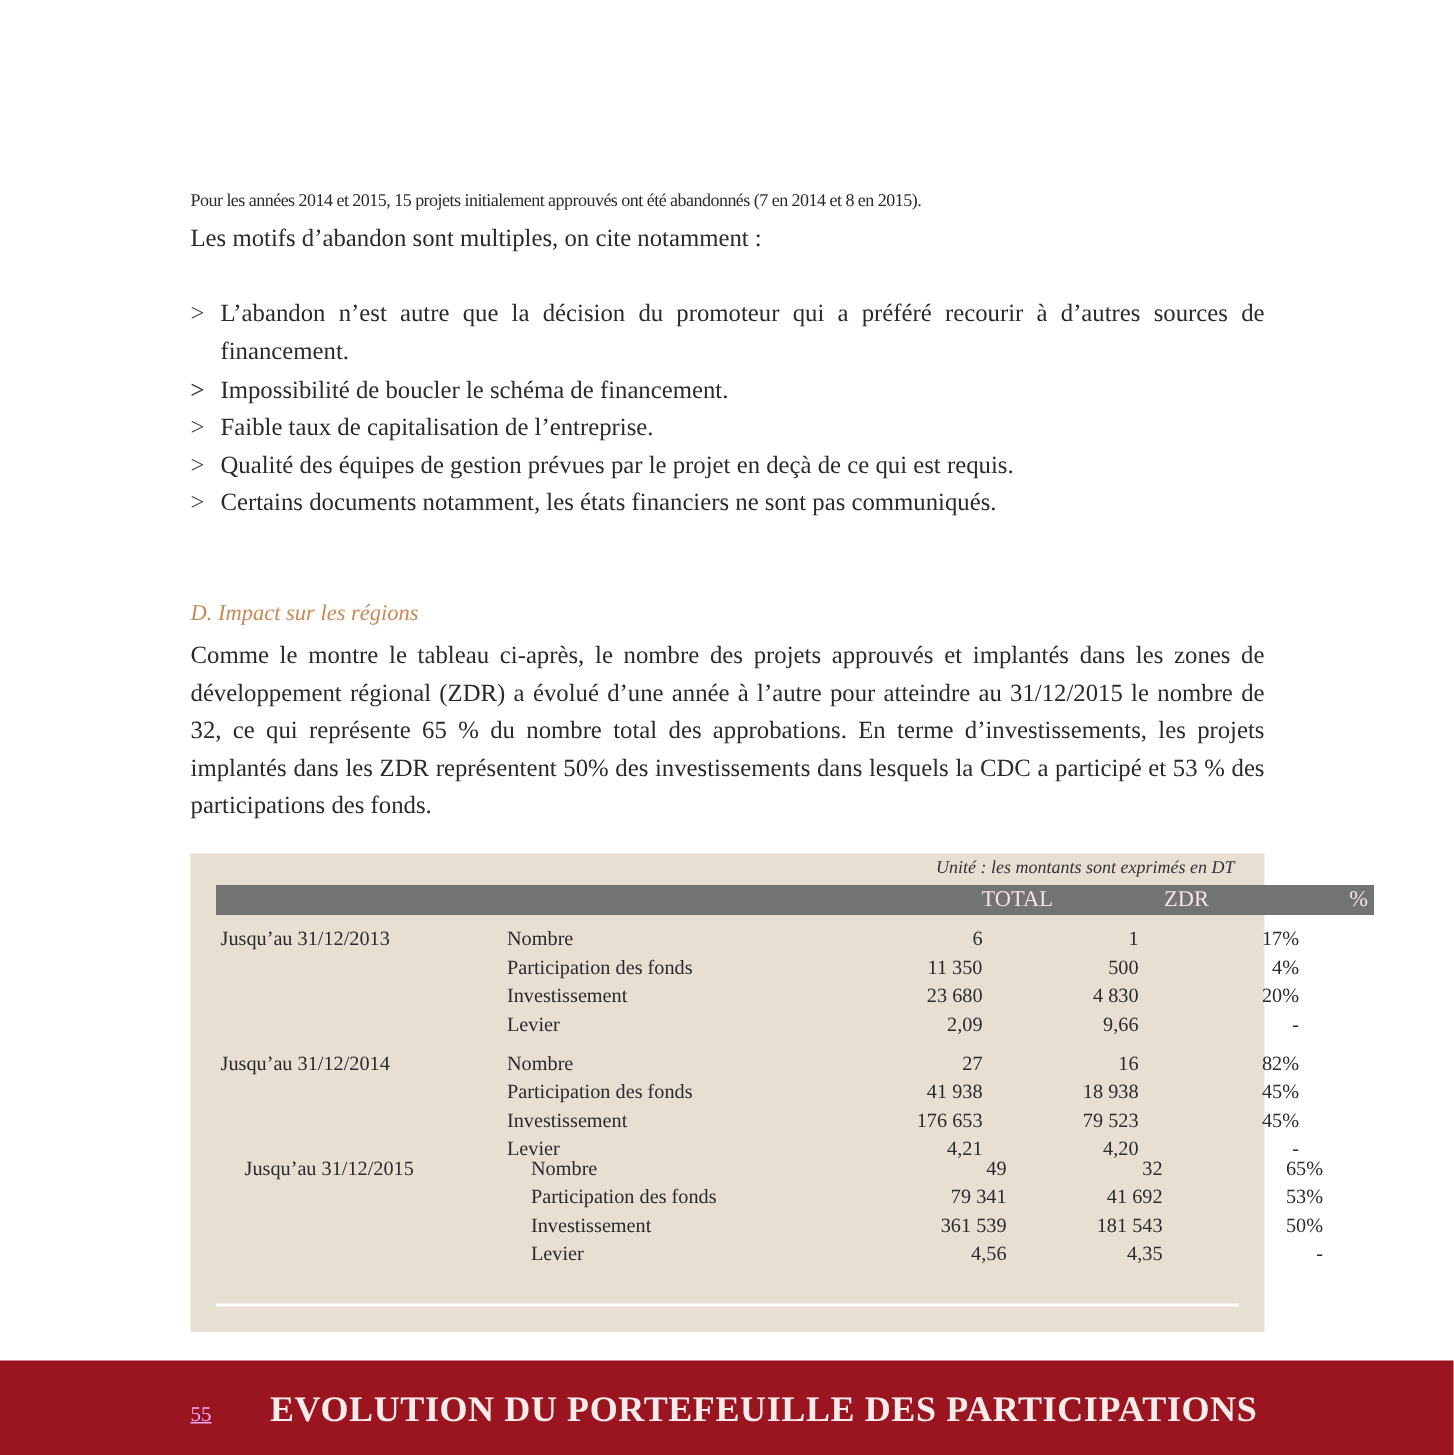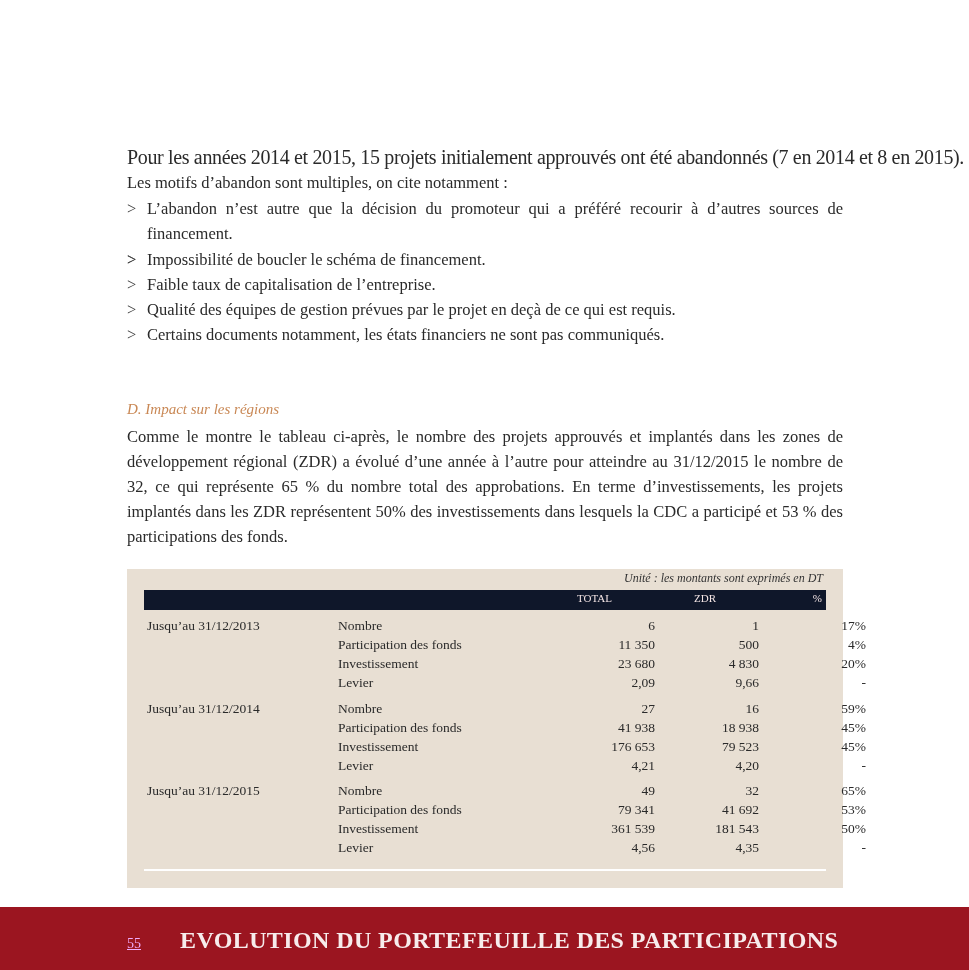--- a/index.html
+++ b/index.html
@@ -4,29 +4,29 @@
 <style>
   html, body { margin:0; padding:0; }
   body {
     width:969px; height:970px; position:relative; overflow:hidden;
     background:#ffffff;
     font-family:"Liberation Serif", "DejaVu Serif", serif;
     color:#2a2a2a;
   }
   .para { position:absolute; left:127px; width:716px; font-size:16.5px; line-height:25px; text-align:justify; margin:0; }
   #intro { top:121px; }
-  #intro .l1 { font-size:20px; letter-spacing:-0.35px; white-space:nowrap; display:block;margin-top:24px; }
+  #intro .l1 { font-size:12px; letter-spacing:-0.35px; white-space:nowrap; display:block; }
   ul.bullets { position:absolute; left:127px; top:196px; width:716px; margin:0; padding:0; list-style:none; font-size:16.5px; line-height:25.3px; }
   ul.bullets li { position:relative; padding-left:20px; text-align:justify; }
   ul.bullets li .arrow { position:absolute; left:0; top:0; color:#444; }
   .section-title { position:absolute; left:127px; top:401px; font-style:italic; color:#c98855; font-size:15px; }
   #impact { top:424px; }
   .table-panel { position:absolute; left:127px; top:569px; width:716px; height:319px; background:#e8dfd3; }
   .unit-note { position:absolute; right:20px; top:2px; font-style:italic; font-size:12px; color:#333; }
-  .table-header { position:absolute; left:17px; top:21px; width:682px; height:20px; background:#0f172a; color:#f3e4e4; font-size:11px; }
+  .table-header { position:absolute; left:17px; top:21px; width:772px; height:20px; background:#737373; color:#f3e4e4; font-size:15px; }
   .table-header span { position:absolute; top:2px; }
   .th-total { right:214px; }
   .th-zdr { right:110px; }
   .th-pct { right:4px; }
   .group { position:absolute; left:0; width:760px; font-size:13.5px; color:#2a2a2a; }
   .row { position:relative; height:19px; }
   .row span { position:absolute; top:0; }
   .c-period { left:20px; }
   .c-label { left:211px; }
   .c-total { right:232px; text-align:right; }
@@ -92,21 +92,21 @@
       <span class="c-pct">-</span>
     </div>
   </div>
 
   <div class="group" style="top:132px;">
     <div class="row">
       <span class="c-period">Jusqu’au 31/12/2014</span>
       <span class="c-label">Nombre</span>
       <span class="c-total">27</span>
       <span class="c-zdr">16</span>
-      <span class="c-pct">59%</span>
+      <span class="c-pct">82%</span>
     </div>
     <div class="row">
       <span class="c-label">Participation des fonds</span>
       <span class="c-total">41 938</span>
       <span class="c-zdr">18 938</span>
       <span class="c-pct">45%</span>
     </div>
     <div class="row">
       <span class="c-label">Investissement</span>
       <span class="c-total">176 653</span>
@@ -114,21 +114,21 @@
       <span class="c-pct">45%</span>
     </div>
     <div class="row">
       <span class="c-label">Levier</span>
       <span class="c-total">4,21</span>
       <span class="c-zdr">4,20</span>
       <span class="c-pct">-</span>
     </div>
   </div>
 
-  <div class="group" style="top:214px;">
+  <div class="group" style="top:202px;padding-left:16px;">
     <div class="row">
       <span class="c-period">Jusqu’au 31/12/2015</span>
       <span class="c-label">Nombre</span>
       <span class="c-total">49</span>
       <span class="c-zdr">32</span>
       <span class="c-pct">65%</span>
     </div>
     <div class="row">
       <span class="c-label">Participation des fonds</span>
       <span class="c-total">79 341</span>

